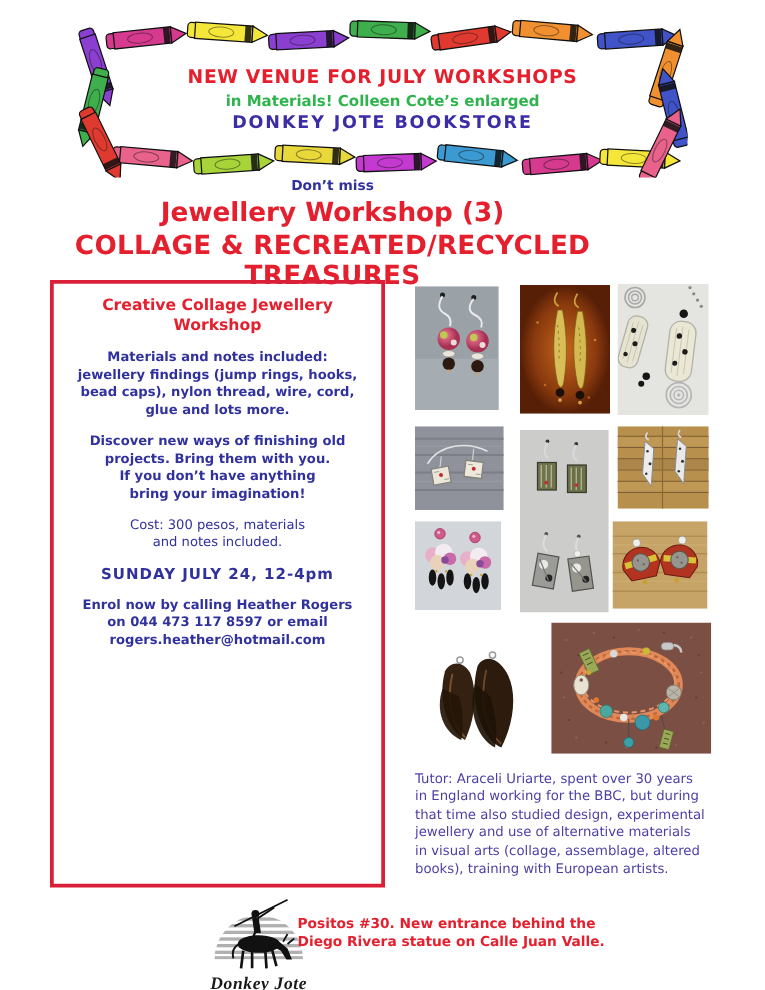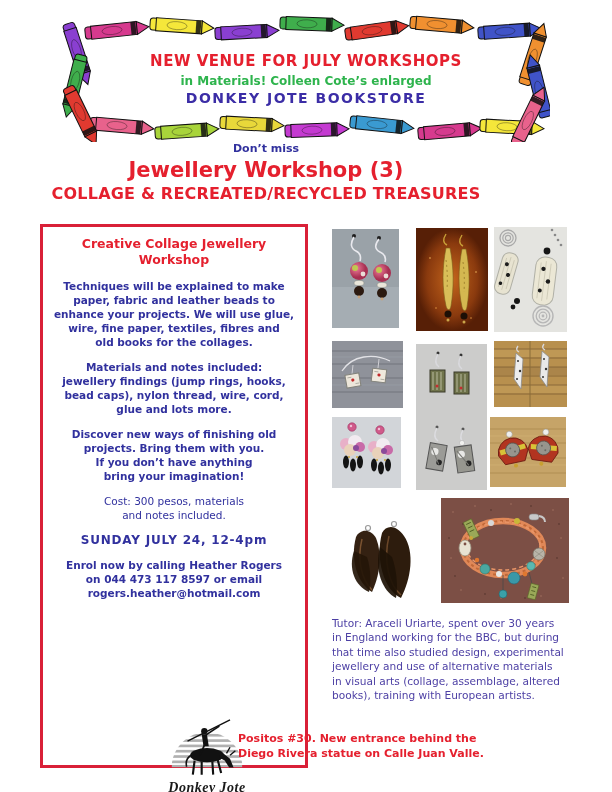--- a/index.html
+++ b/index.html
@@ -10,24 +10,24 @@
   
   .crayon-frame{position:absolute;left:62px;top:12px;width:488px;height:130px;}
   .banner-text{position:absolute;left:62px;top:52px;width:488px;text-align:center;}
   .banner-line1{color:var(--red);font-weight:bold;font-size:15px;letter-spacing:.5px;}
   .banner-line2{color:var(--green);font-weight:bold;font-size:12px;margin-top:4px;}
   .banner-line3{color:var(--purple);font-weight:bold;font-size:14px;letter-spacing:1.5px;margin-top:2px;}
   
   .headline{position:absolute;left:16px;top:142px;width:500px;text-align:center;}
   .kicker{color:var(--navy);font-weight:bold;font-size:11px;}
   .title{color:var(--red);font-weight:bold;font-size:21px;margin-top:3px;}
-  .subtitle{color:var(--red);font-weight:bold;font-size:16px;margin-top:2px;letter-spacing:.2px;}
+  .subtitle{color:var(--red);font-weight:bold;font-size:21px;margin-top:2px;letter-spacing:.2px;}
   
   .info-box{
-    position:absolute;left:40px;top:224px;width:268px;height:544px;
+    position:absolute;left:40px;top:224px;width:268px;height:486px;
     border:3px solid var(--box-border);box-sizing:border-box;
     padding:9px 5px;text-align:center;color:var(--navy);overflow:hidden;
   }
   .box-title{color:var(--red);font-weight:bold;font-size:12.5px;line-height:16px;white-space:pre-line;}
   .para{white-space:pre-line;font-size:10.5px;line-height:14px;margin-top:11px;}
   .para.bold{font-weight:bold;}
   .para.regular{font-weight:normal;}
   .para.emphasis{font-weight:bold;font-size:12px;letter-spacing:.8px;}
   
   .photo{position:absolute;}
@@ -206,25 +206,20 @@
   <div class="headline">
     <div class="kicker">Don’t miss</div>
     <div class="title">Jewellery Workshop (3)</div>
     <div class="subtitle">COLLAGE &amp; RECREATED/RECYCLED TREASURES</div>
   </div>
 
   <div class="info-box">
     <div class="box-title">Creative Collage Jewellery
 Workshop</div>
     <div>
-        <div class="para bold">Techniques will be explained to make
-paper, fabric and leather beads to
-enhance your projects. We will use glue,
-wire, fine paper, textiles, fibres and
-old books for the collages.</div>
         <div class="para bold">Materials and notes included:
 jewellery findings (jump rings, hooks,
 bead caps), nylon thread, wire, cord,
 glue and lots more.</div>
         <div class="para bold">Discover new ways of finishing old
 projects. Bring them with you.
 If you don’t have anything
 bring your imagination!</div>
         <div class="para regular">Cost: 300 pesos, materials
 and notes included.</div>

